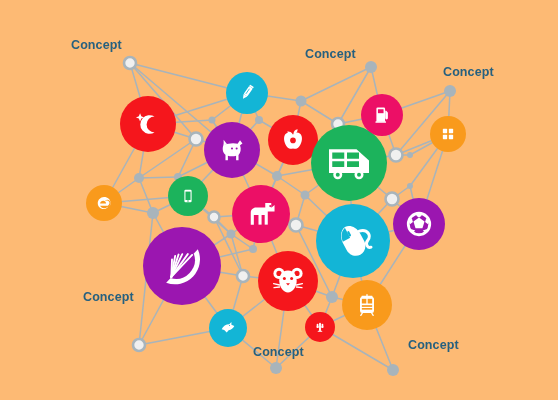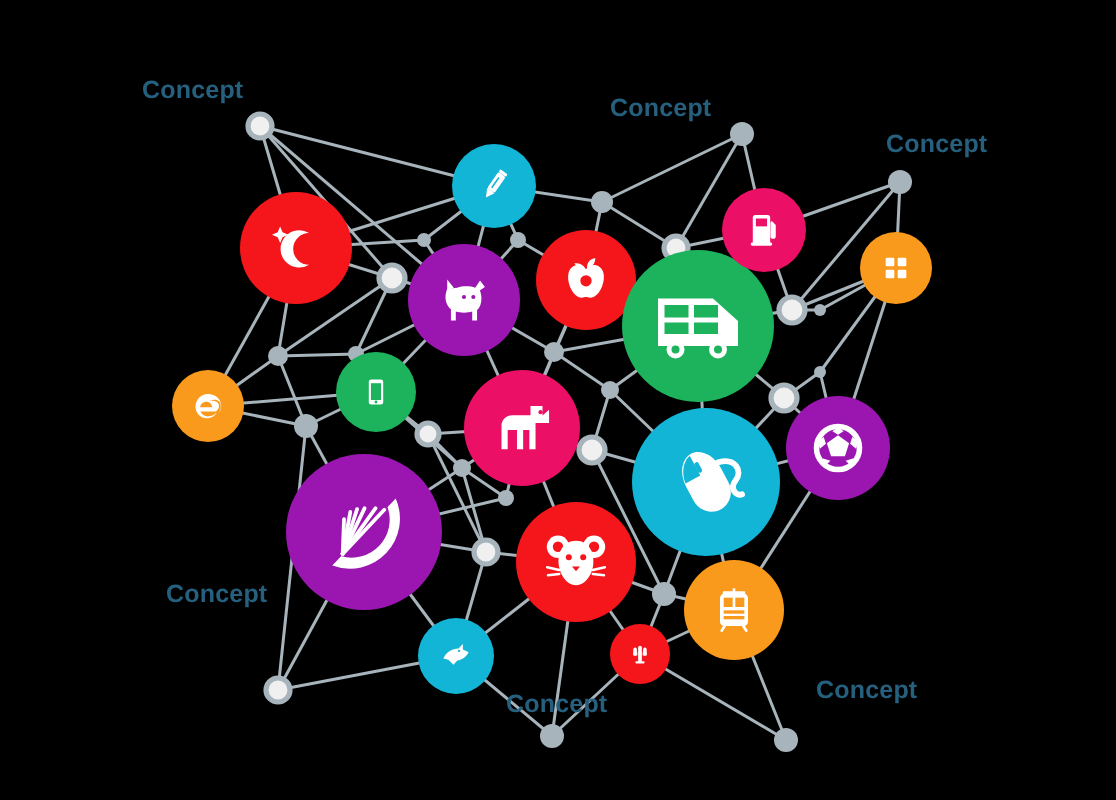--- a/index.html
+++ b/index.html
@@ -10,21 +10,21 @@
     width: 558px;
     height: 400px;
     background: #f0f0f0;
     font-family: "Liberation Sans", sans-serif;
     overflow: hidden;
   }
   #network-diagram {
     position: relative;
     width: 558px;
     height: 400px;
-    background: #000000;
+    background: #fdba74;
   }
   svg.graph-canvas {
     position: absolute;
     top: 0;
     left: 0;
     width: 558px;
     height: 400px;
     display: block;
   }
   .concept-label {

